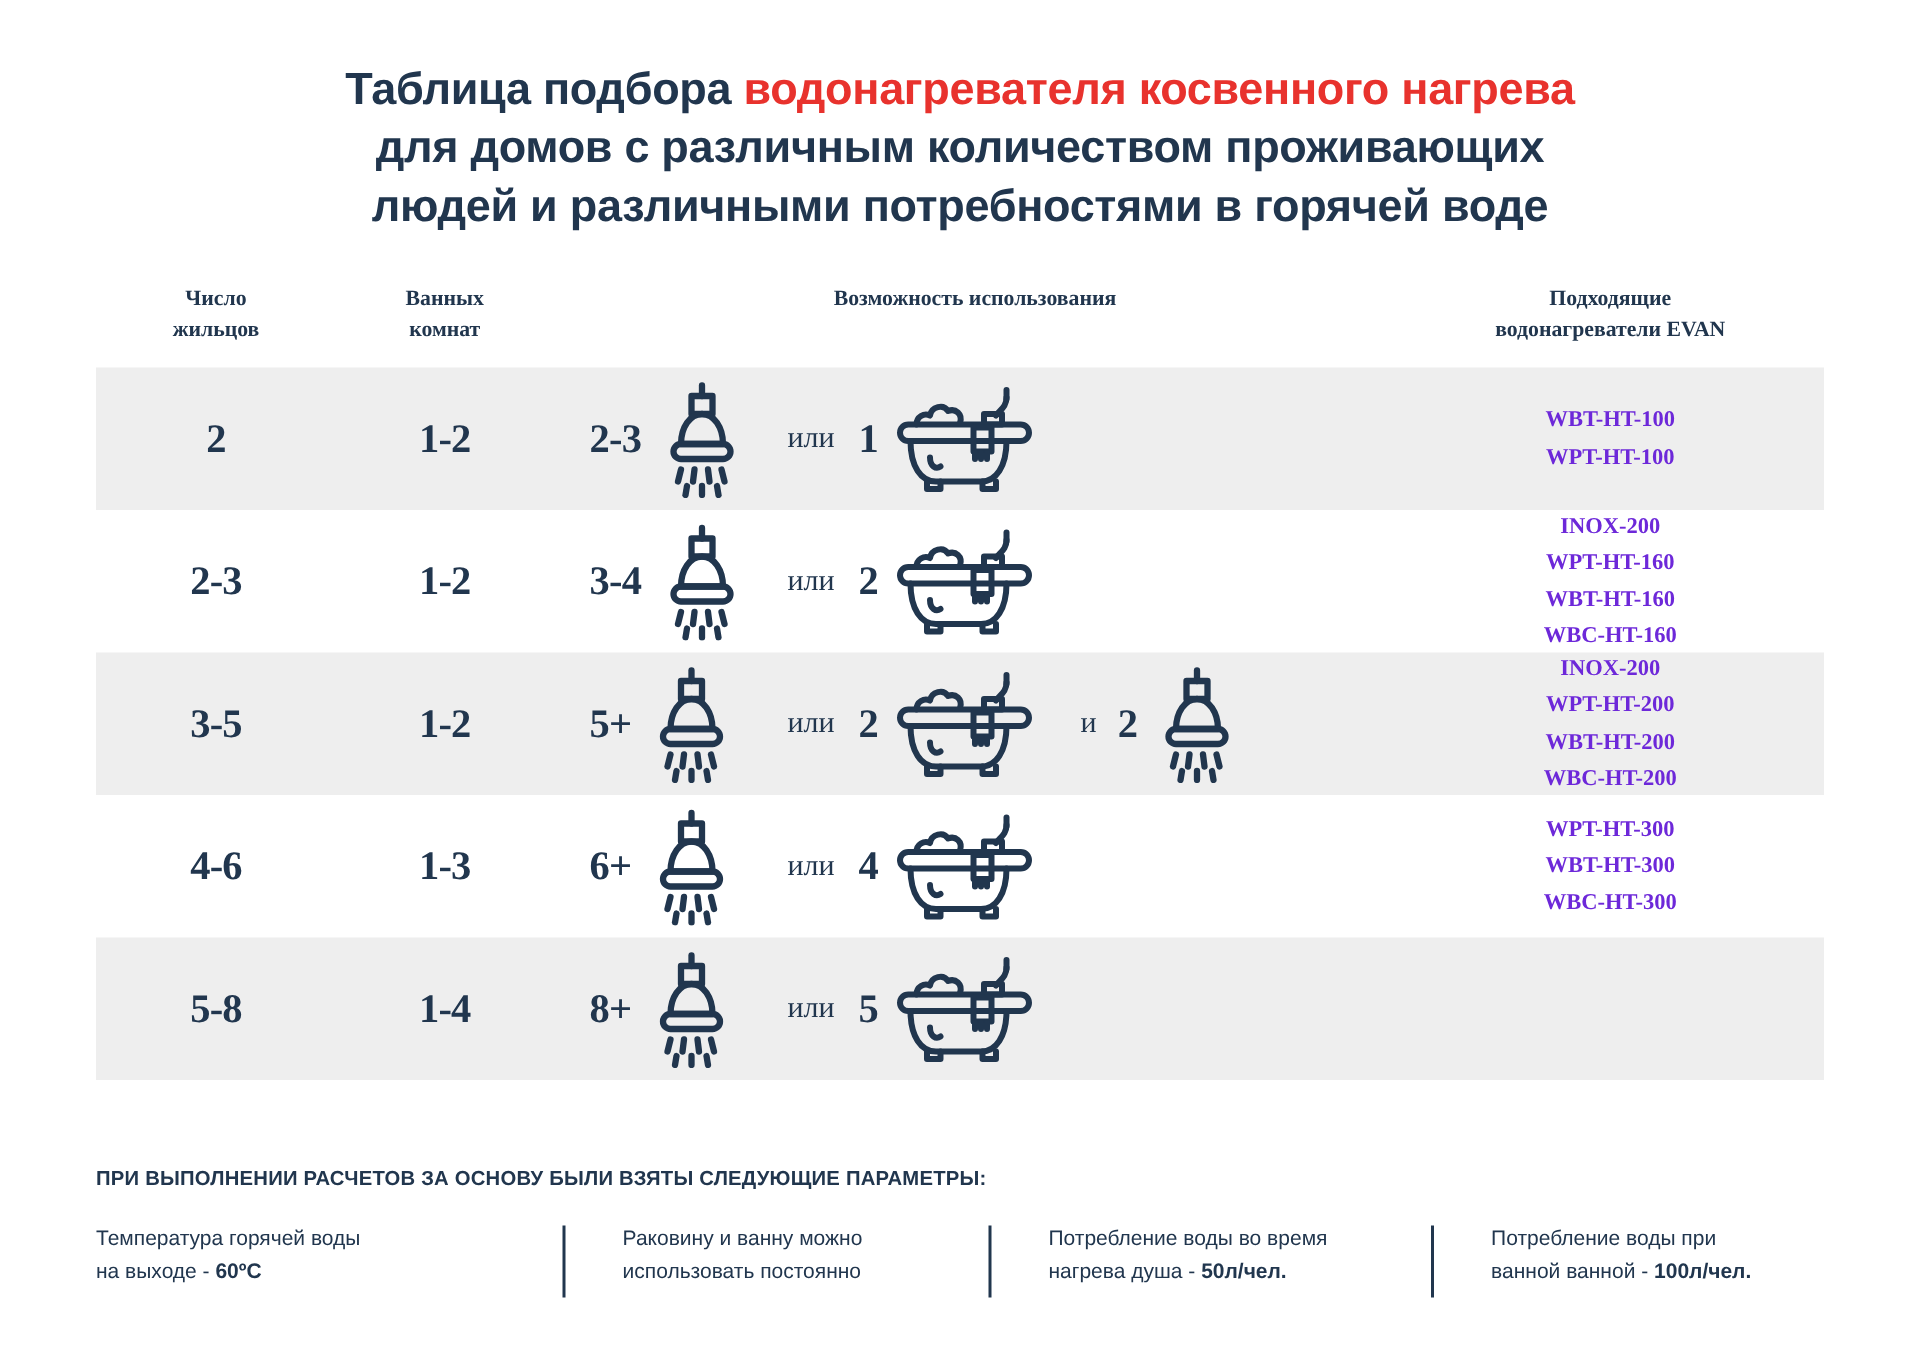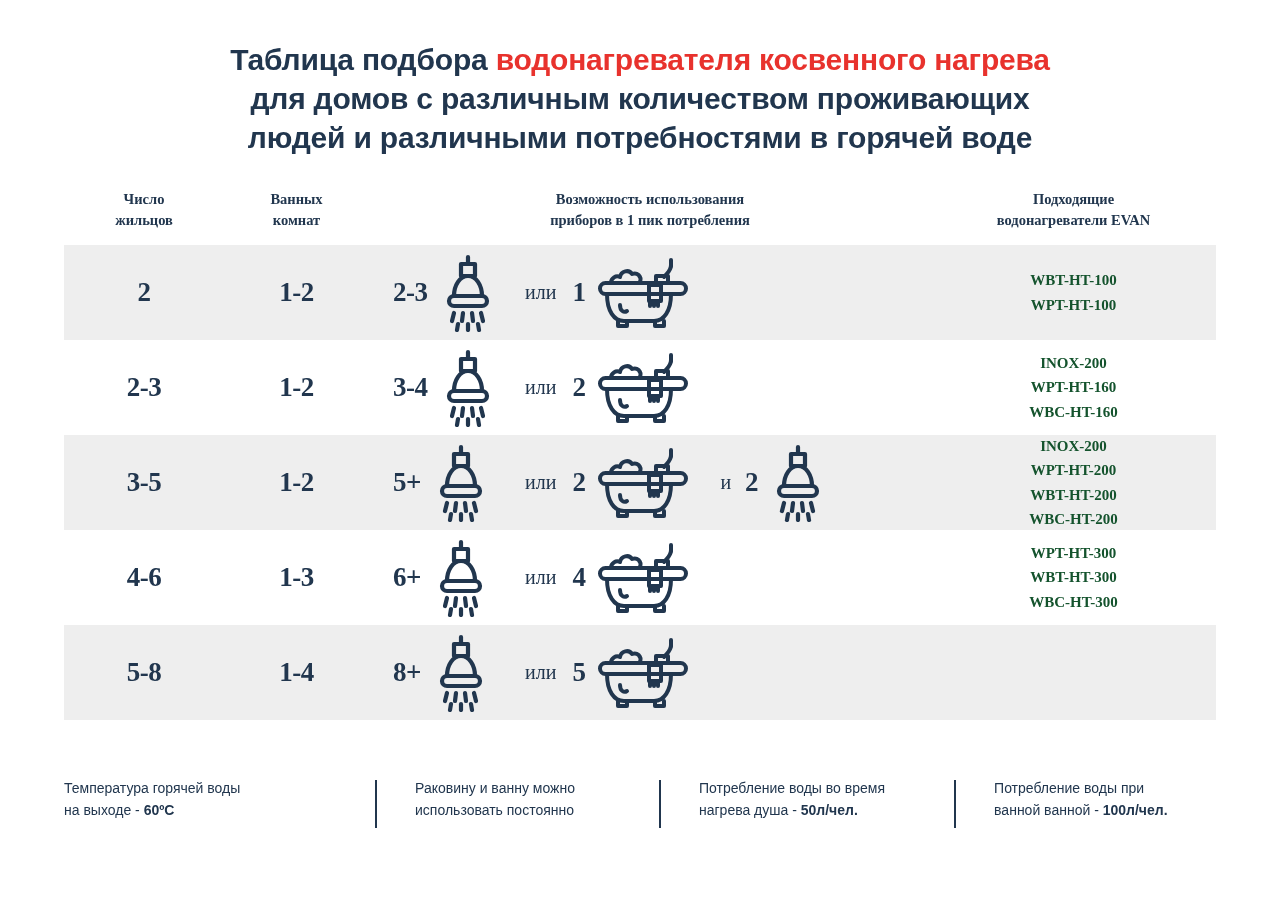--- a/index.html
+++ b/index.html
@@ -98,21 +98,21 @@
   .conj.small { padding: 0 14px; }
 
   .slot-shower1 { width: 116px; display:flex; align-items:center; gap:9px;}
   .slot-bath    { width: 134px; display:flex; align-items:center; gap:9px;}
   .slot-extra   { display:flex; align-items:center; gap:9px;}
 
   .models {
     font-size: 15px;
     font-weight: bold;
     line-height: 1.62;
-    color: #14532d;
+    color: #6d28d9;
   }
 
   svg { display: block; }
 
   
   .footer {
     position: absolute;
     left: 0;
     top: 778px;
     width: 1280px;
@@ -166,21 +166,20 @@
       <div class="c-people head-cell">
         <div>Число</div>
         <div>жильцов</div>
       </div>
       <div class="c-baths head-cell">
         <div>Ванных</div>
         <div>комнат</div>
       </div>
       <div class="c-devices head-cell">
         <div>Возможность использования</div>
-        <div>приборов в 1 пик потребления</div>
       </div>
       <div class="c-models head-cell">
         <div>Подходящие</div>
         <div>водонагреватели EVAN</div>
       </div>
     </div>
 
     <div id="rows-host">
         <div class="row data-row zebra">
     <div class="c-people">
@@ -314,20 +313,21 @@
   </svg>
                 </span>
         </span>
 
       </div>
     </div>
     <div class="c-models">
       <div class="models">
         <div>INOX-200</div>
               <div>WPT-HT-160</div>
+              <div>WBT-HT-160</div>
               <div>WBC-HT-160</div>
       </div>
     </div>
         </div>
         <div class="row data-row zebra">
     <div class="c-people">
       <span class="big-num">3-5</span>
     </div>
     <div class="c-baths">
       <span class="big-num">1-2</span>
@@ -554,20 +554,21 @@
                 </span>
         </span>
 
       </div>
     </div>
         </div>
       </div>
   </div>
 
   <div class="footer">
+    <div class="footer-note">ПРИ ВЫПОЛНЕНИИ РАСЧЕТОВ ЗА ОСНОВУ БЫЛИ ВЗЯТЫ СЛЕДУЮЩИЕ ПАРАМЕТРЫ:</div>
     <div class="footer-cols">
 
       <div class="fcol fcol-1">
         <div>Температура горячей воды</div>
         <div><span>на выходе - </span><b>60ºC</b></div>
       </div>
 
       <div class="fcol fcol-2">
         <div class="divider"></div>
         <div>Раковину и ванну можно</div>

